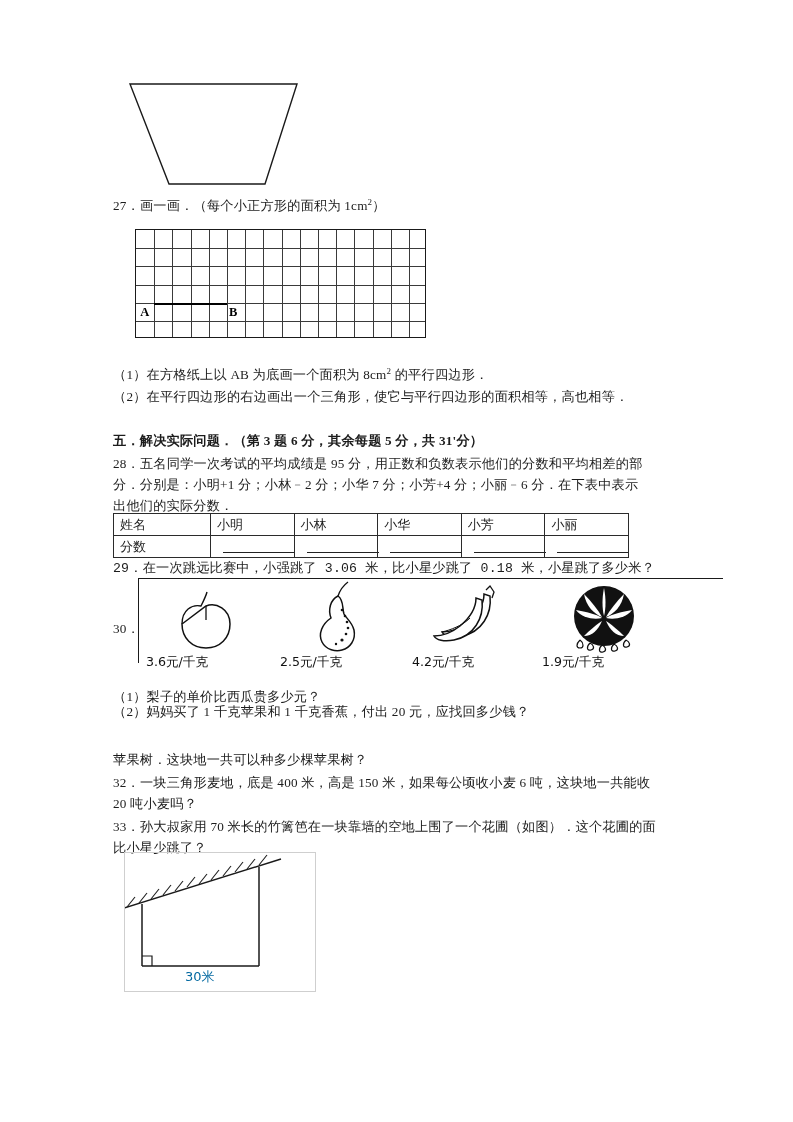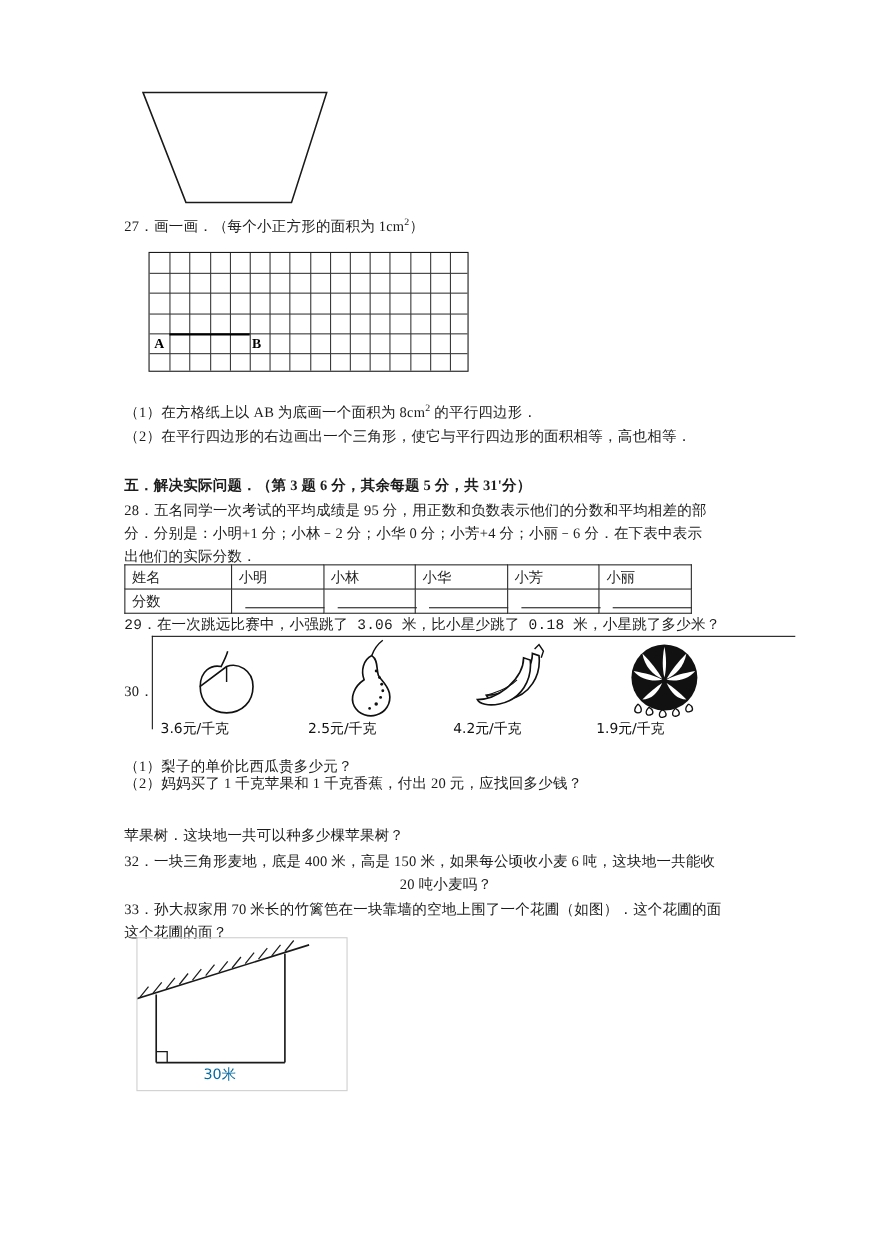--- a/index.html
+++ b/index.html
@@ -199,21 +199,21 @@
   <div class="abs ptext" style="left:113px; top:364px; width:600px;">
     <span>（1）在方格纸上以 AB 为底画一个面积为 8cm</span><span class="small-up">2</span><span> 的平行四边形．</span>
   </div>
   <div class="abs ptext" style="left:113px; top:386px; width:600px;">（2）在平行四边形的右边画出一个三角形，使它与平行四边形的面积相等，高也相等．</div>
 
   <div class="abs ptext bold" style="left:113px; top:430px; width:600px;">五．解决实际问题．（第 3 题 6 分，其余每题 5 分，共 31'分）</div>
 
   <div class="abs ptext" style="left:113px; top:453px; width:580px;">
     <span>28．</span><span>五名同学一次考试的平均成绩是 95 分，用正数和负数表示他们的分数和平均相差的部</span>
   </div>
-  <div class="abs ptext" style="left:113px; top:474px; width:580px;">分．分别是：小明+1 分；小林﹣2 分；小华 0 分；小芳+4 分；小丽﹣6 分．在下表中表示</div>
+  <div class="abs ptext" style="left:113px; top:474px; width:580px;">分．分别是：小明+1 分；小林﹣2 分；小华 7 分；小芳+4 分；小丽﹣6 分．在下表中表示</div>
   <div class="abs ptext" style="left:113px; top:495px; width:580px;">出他们的实际分数．</div>
 
   <table class="abs score-table">
     <tbody>
         <tr>
       <td class="label-col">姓名</td>
       <td>小明</td>
       <td>小林</td>
       <td>小华</td>
       <td>小芳</td>
@@ -318,26 +318,26 @@
   </div>
 
   <div class="abs ptext" style="left:113px; top:686px; width:600px;">（1）梨子的单价比西瓜贵多少元？</div>
   <div class="abs ptext" style="left:113px; top:701px; width:600px;">（2）妈妈买了 1 千克苹果和 1 千克香蕉，付出 20 元，应找回多少钱？</div>
 
   <div class="abs ptext" style="left:113px; top:749px; width:585px;">苹果树．这块地一共可以种多少棵苹果树？</div>
 
   <div class="abs ptext" style="left:113px; top:772px; width:585px;">
     <span>32．</span><span>一块三角形麦地，底是 400 米，高是 150 米，如果每公顷收小麦 6 吨，这块地一共能收</span>
   </div>
-  <div class="abs ptext" style="left:113px; top:793px; width:585px;text-align:center;">20 吨小麦吗？</div>
+  <div class="abs ptext" style="left:113px; top:793px; width:585px;">20 吨小麦吗？</div>
 
   <div class="abs ptext" style="left:113px; top:816px; width:585px;">
     <span>33．</span><span>孙大叔家用 70 米长的竹篱笆在一块靠墙的空地上围了一个花圃（如图）．这个花圃的面</span>
   </div>
-  <div class="abs ptext" style="left:113px; top:837px; width:585px;">这个花圃的面？</div>
+  <div class="abs ptext" style="left:113px; top:837px; width:585px;">比小星少跳了？</div>
 
   <div class="abs fig33">
     <svg width="190" height="138" viewBox="0 0 190 138">
 
       <line x1="-4" y1="56" x2="156" y2="6" stroke="#1a1a1a" stroke-width="1.5"></line>
       <g stroke="#1a1a1a" stroke-width="1.1">
         <line x1="2" y1="54" x2="10" y2="44"></line>
         <line x1="14" y1="50" x2="22" y2="40"></line>
         <line x1="26" y1="46" x2="34" y2="36"></line>
         <line x1="38" y1="42" x2="46" y2="32"></line>

